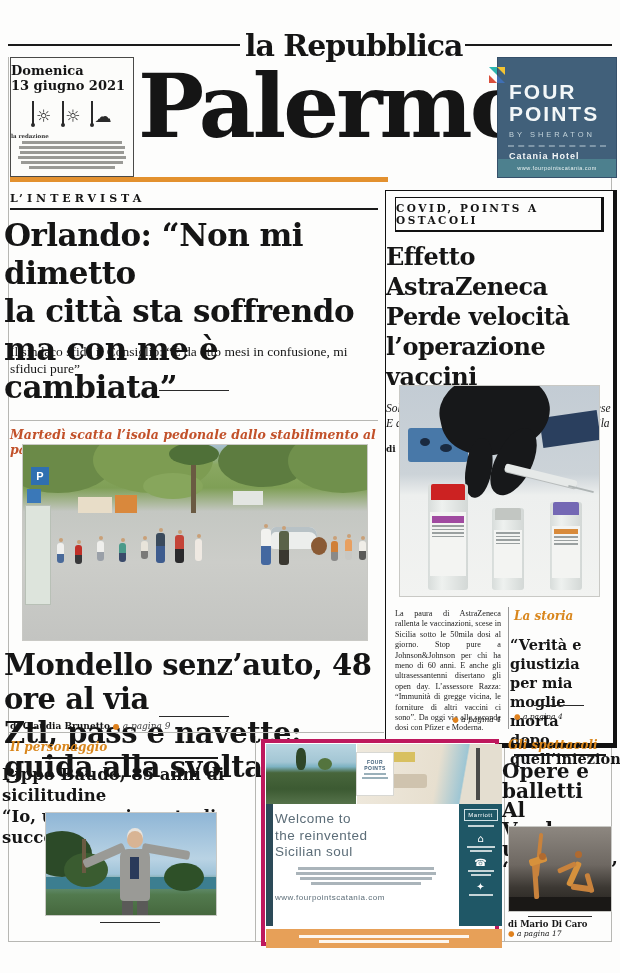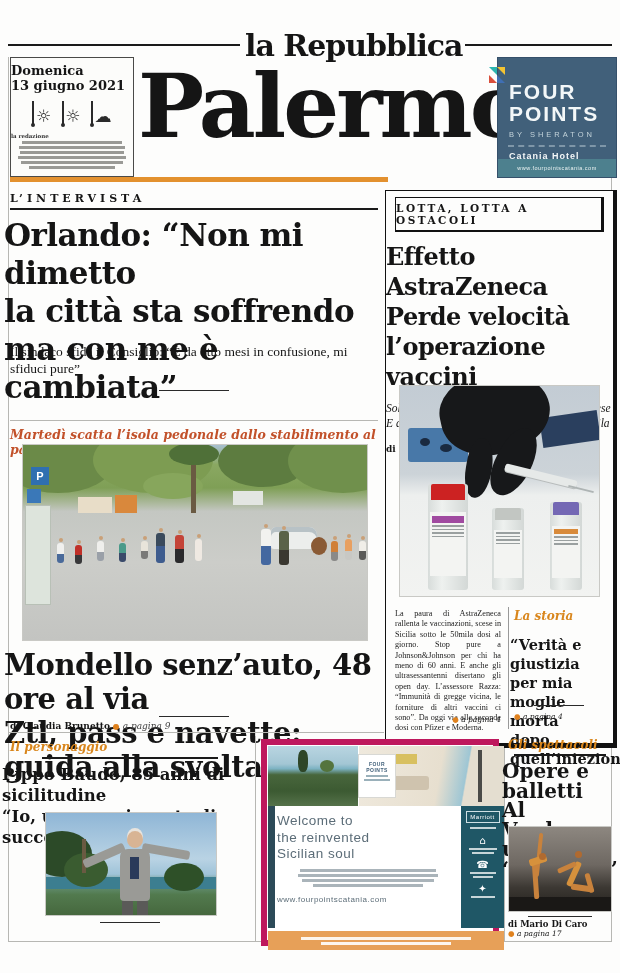--- a/index.html
+++ b/index.html
@@ -94,21 +94,21 @@
   
   .ph-baudo { background:linear-gradient(#8fb6d6 0%, #b9d3e4 45%, #9fc3d8 60%, #6b9884 68%, #527a4e 80%, #46683e 100%); border:1px solid #c9c9c5; }
   .arm { position:absolute; background:#9a9a96; border-radius:3px; }
 
   
   .ph-dance { background:linear-gradient(#8d8780 0%, #6e6862 45%, #3c3833 72%, #23201c 100%); border:1px solid #c9c9c5; }
   .limb { position:absolute; background:#c8823c; border-radius:2px; }
   .skin-head { position:absolute; border-radius:50%; background:#b06a30; }
 
   
-  .had-box { border:6px solid #be185d; background:#fff; }
+  .had-box { border:4px solid #be185d; background:#fff; }
   .had-photo-l { background:linear-gradient(#b9d5e1 0%, #a3c6d4 30%, #7cb2c2 38%, #48663c 48%, #3c5a32 75%, #55724a 100%); }
   .had-photo-r { background:linear-gradient(100deg,#efe9dd 0%, #e7dfcf 55%, #9ec6d4 72%, #e4ded0 73%); }
   .had-logo { background:#fff; border:1px solid #d8d8d4; font-family:"Liberation Sans",sans-serif; font-size:5px; font-weight:bold; color:#41607a; text-align:center; letter-spacing:.5px; }
   .had-darkbar { background:#2c4a58; }
   .had-head { font-family:"Liberation Sans",sans-serif; font-size:13.5px; line-height:16.5px; color:#5c6d78; letter-spacing:.5px; }
   .had-web { font-family:"Liberation Sans",sans-serif; font-size:8px; color:#5c6d78; letter-spacing:.5px; }
   .had-side { background:#1f5766; color:#fff; font-family:"Liberation Sans",sans-serif; }
   .had-side .brandbox { border:1px solid #cfe0e4; margin:5px auto 4px; width:34px; padding:2px 0; font-size:6px; text-align:center; letter-spacing:.5px; }
   .had-icon { font-family:"DejaVu Sans",sans-serif; font-size:10px; text-align:center; display:block; }
   .sbar { height:2px; background:rgba(255,255,255,.75); margin:2px auto 0; }
@@ -224,21 +224,21 @@
   </div>
   <div class="abs shortrule" style="left:159px; top:716px; width:70px;"></div>
   <div class="abs ctr byline" style="left:10px; top:721px; width:368px;">
     <b>di Claudia Brunetto</b>
     <span class="dot">●</span>
     <span class="pref">a pagina 9</span>
   </div>
 
   <div class="abs covid-box" style="left:385px; top:190px; width:232px; height:558px;">
     <div class="covid-kickerbox" style="margin:6px 9px 0;">
-      <div class="ctr kicker" style="padding:4px 0;">LOTTA, LOTTA A OSTACOLI</div>
+      <div class="ctr kicker" style="padding:4px 0;">COVID, POINTS A OSTACOLI</div>
     </div>
     <div class="ctr" style="margin-top:10px;">
       <span class="hl-md" style="display:block;">Effetto AstraZeneca</span>
       <span class="hl-md" style="display:block;">Perde velocità</span>
       <span class="hl-md" style="display:block;">l’operazione vaccini</span>
     </div>
     <div class="ctr" style="margin-top:9px;">
       <span class="deck-it" style="display:block;">Solo in 34 accettano la prima dose anglosvedese</span>
       <span class="deck-it" style="display:block;">E dopo la rincorsa un giorno sotto quota 50mila</span>
     </div>

